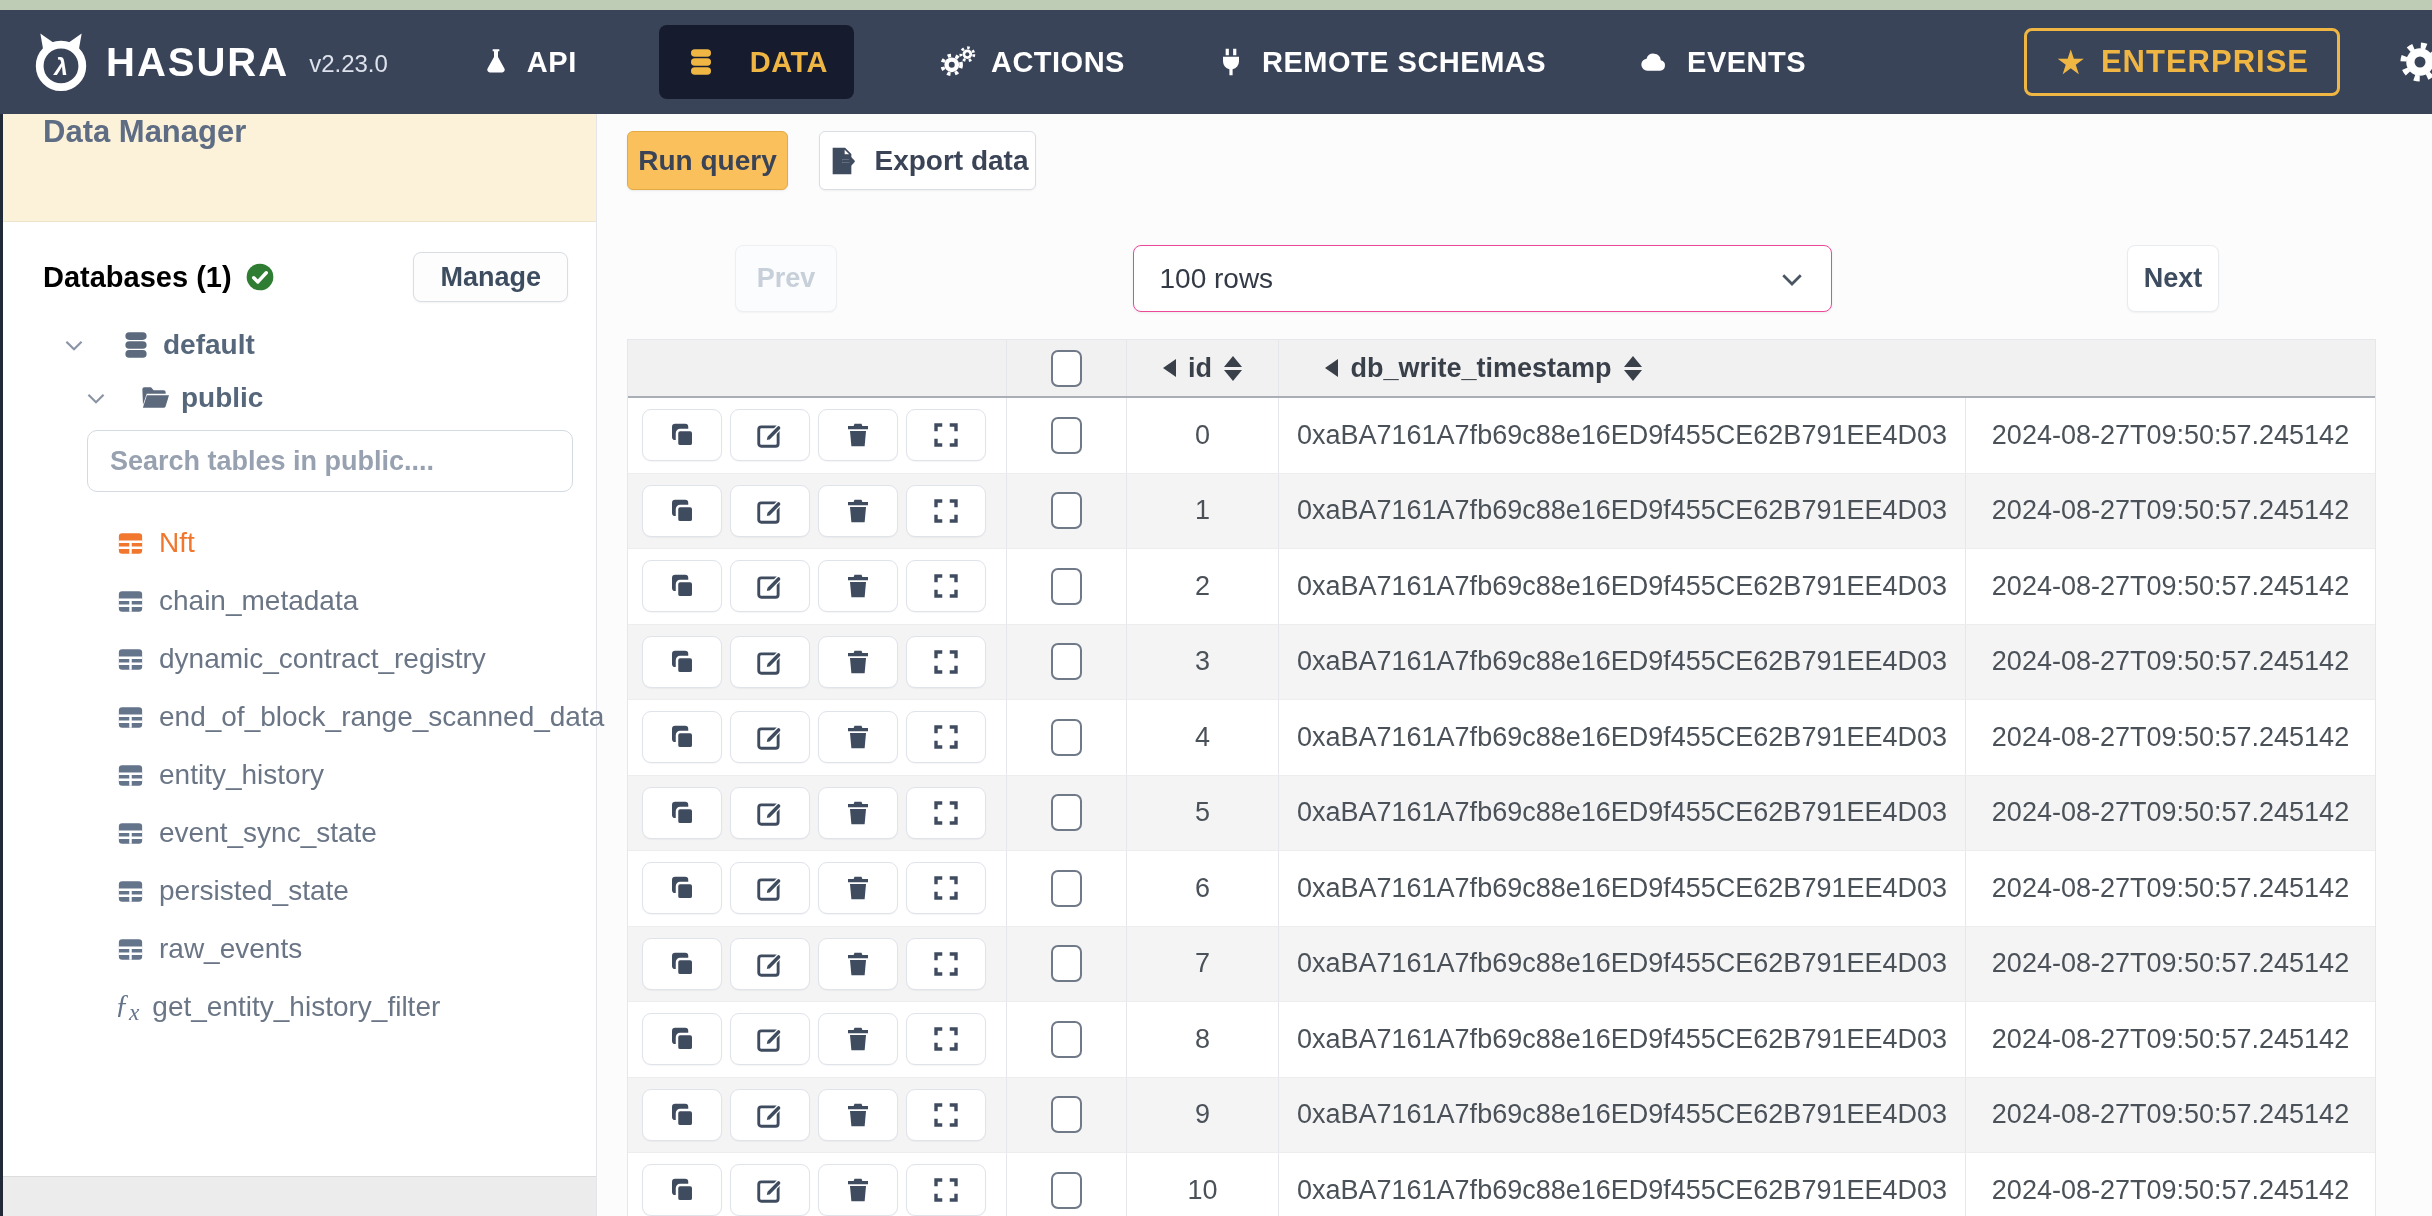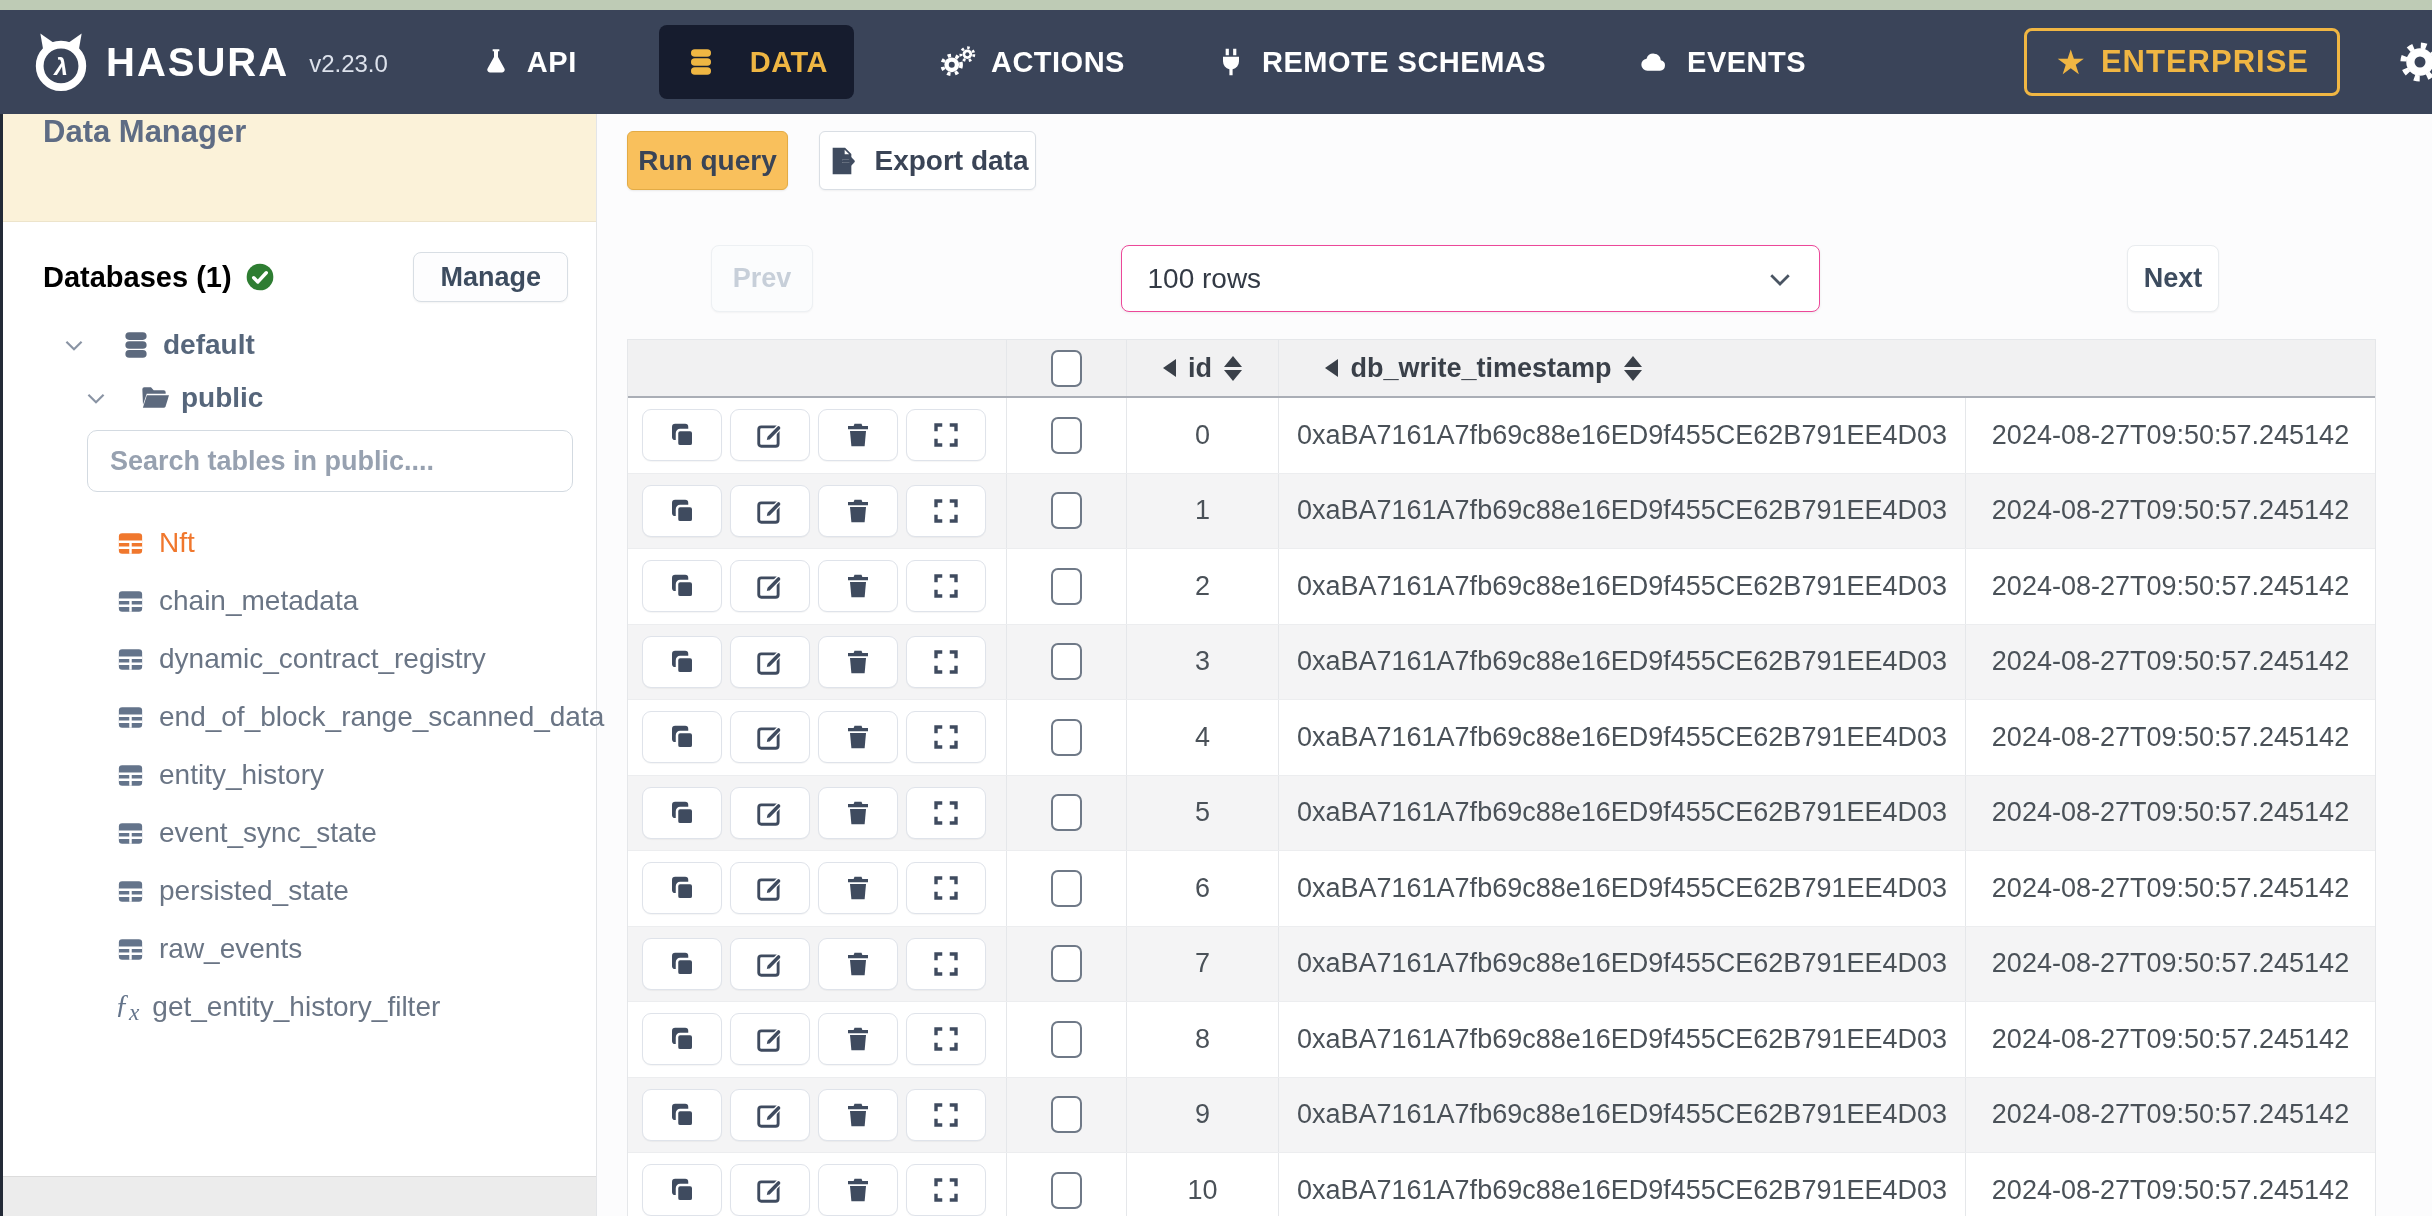--- a/index.html
+++ b/index.html
@@ -93,21 +93,21 @@
   }
   .btn-export{
     display:flex;align-items:center;justify-content:center;gap:16px;
     width:217px;height:59px;background:#fff;border:1px solid #D9DEE4;border-radius:6px;
     font-family:inherit;font-size:28px;font-weight:bold;color:#3A4456;cursor:pointer;
     box-shadow:0 1px 2px rgba(0,0,0,.05);
   }
   .btn-export .ex-icon{display:flex;color:#3F4B5F;}
   .pager{display:flex;align-items:center;margin-top:55px;width:1747px;}
   .btn-prev{
-    margin-left:84px;width:102px;height:67px;background:#FBFCFD;border:1px solid #EDF0F3;
+    margin-left:108px;width:102px;height:67px;background:#FBFCFD;border:1px solid #EDF0F3;
     border-radius:8px;font-family:inherit;font-size:27px;font-weight:bold;color:#C7CFD9;
     cursor:default;box-shadow:0 1px 2px rgba(0,0,0,.04);
   }
   .rows-select{
     margin:0 auto;width:699px;height:67px;background:#fff;border:1px solid #ec4899;border-radius:8px;
     display:flex;align-items:center;box-sizing:border-box;padding:0 24px 0 26px;cursor:pointer;
     box-shadow:0 1px 3px rgba(0,0,0,.07);font-size:28px;color:#333A45;
   }
   .rows-select .sel-chev{margin-left:auto;display:flex;color:#4A5563;}
   .btn-next{

